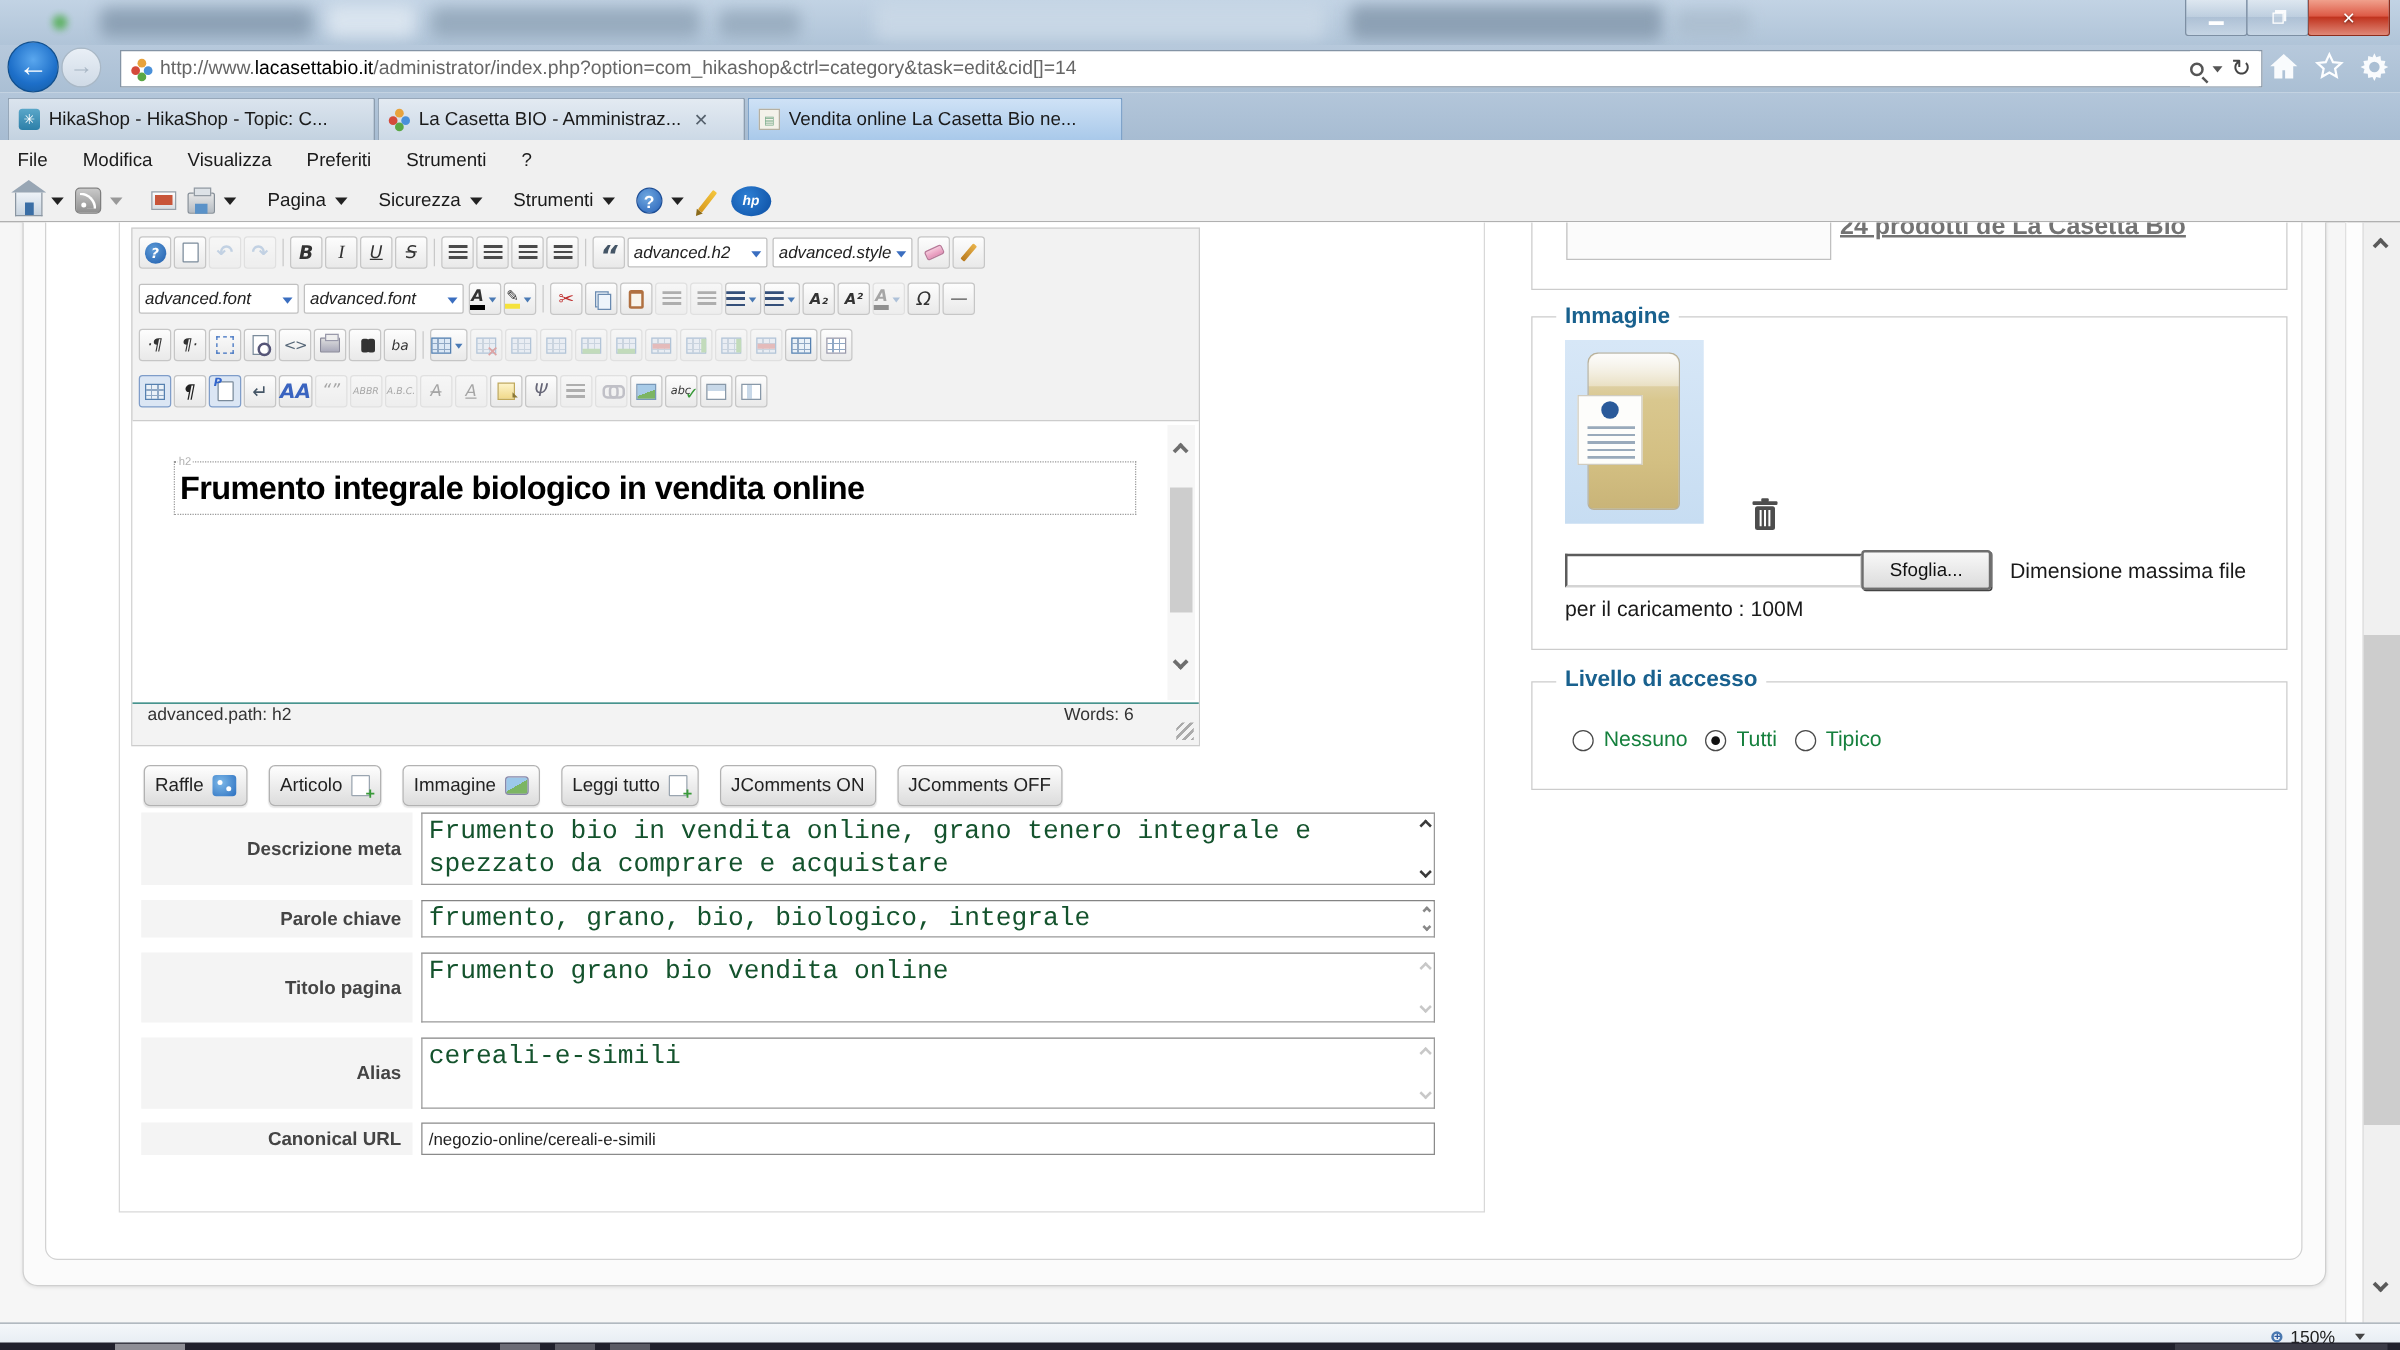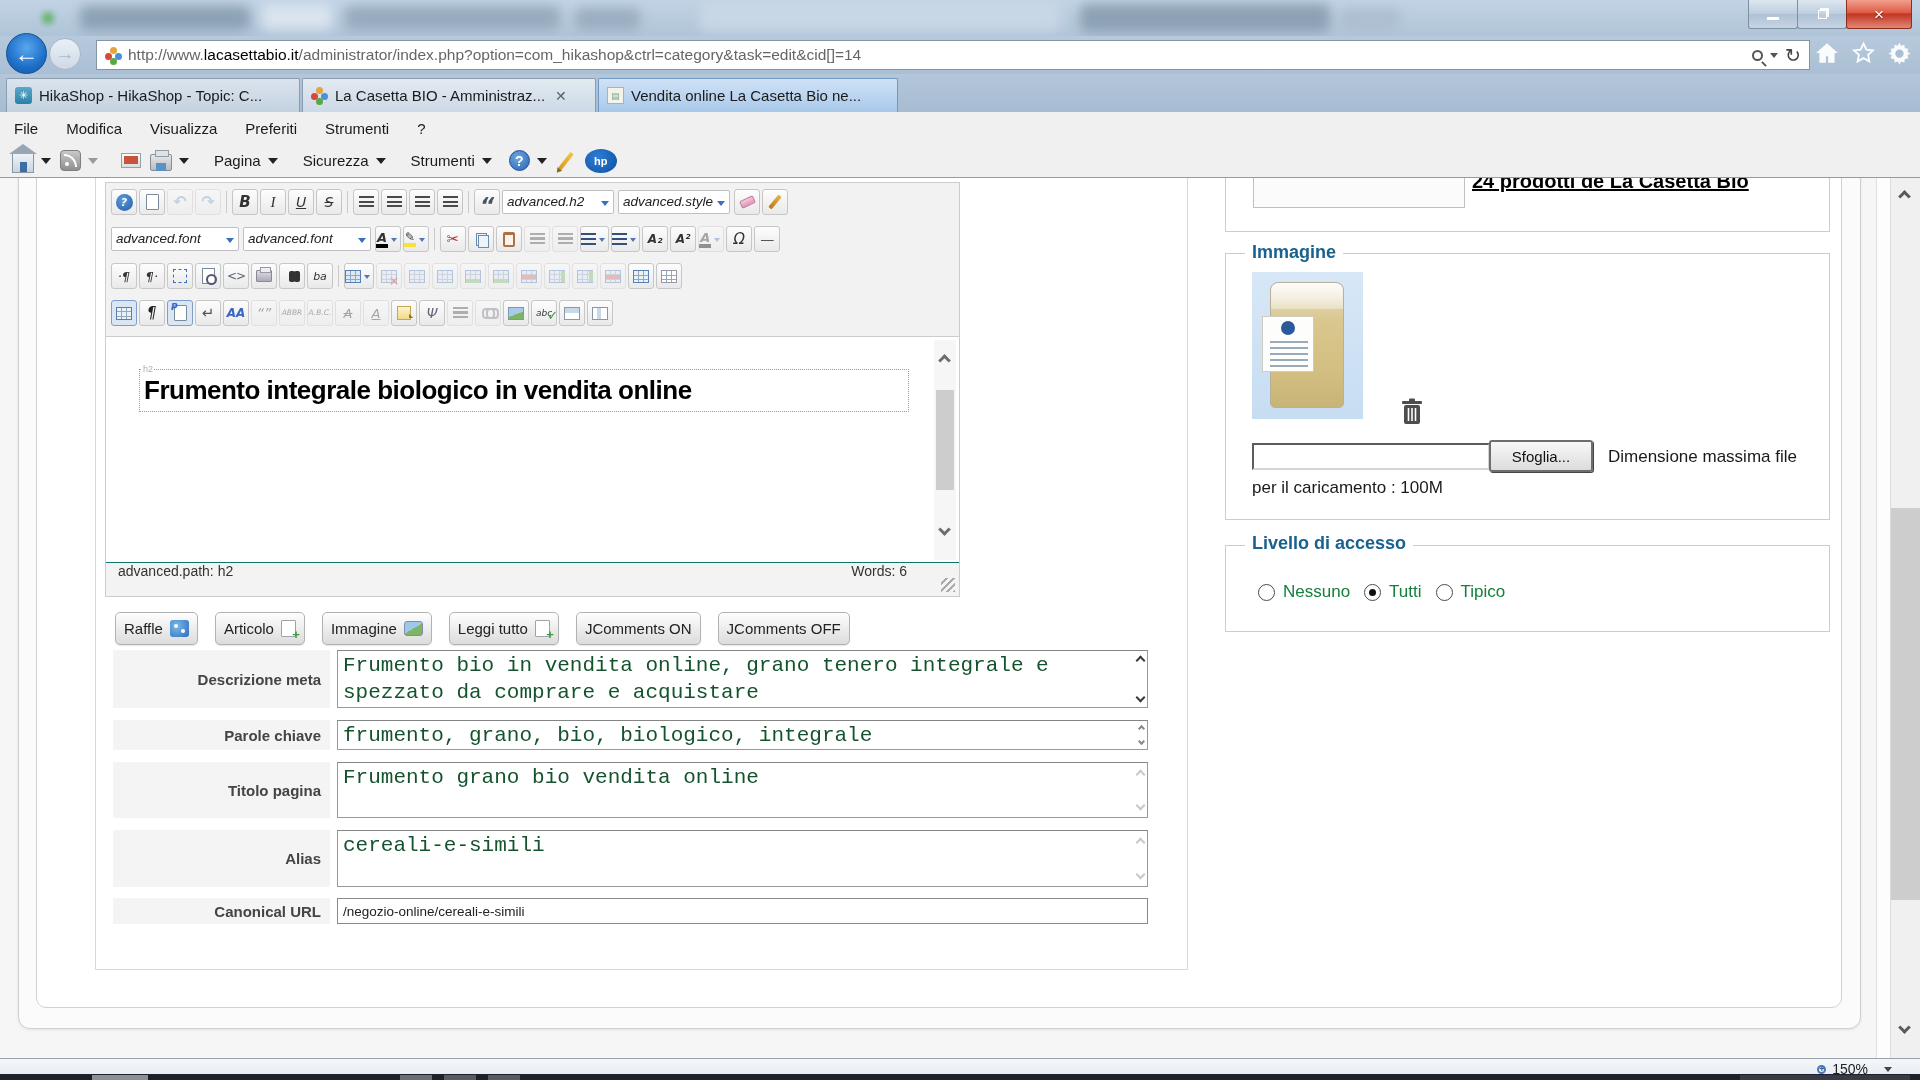--- a/index.html
+++ b/index.html
@@ -54,21 +54,21 @@
 .rss::before{content:"";position:absolute;left:4px;bottom:4px;width:4px;height:4px;border-radius:50%;background:#fff}
 .rss::after{content:"";position:absolute;left:3px;bottom:3px;width:11px;height:11px;border:2px solid #fff;border-left:none;border-bottom:none;border-radius:0 100% 0 0}
 .mailic{width:20px;height:15px;background:linear-gradient(#fdfdfd,#d8dde2);border:1px solid #97a0a9;position:relative}
 .mailic::after{content:"";position:absolute;left:2px;top:2px;width:14px;height:8px;background:#c8553a}
 .printic{width:22px;height:17px;background:linear-gradient(#e8e8e8,#b5bcc3);border:1px solid #858e97;border-radius:2px;position:relative;margin-top:4px}
 .printic::before{content:"";position:absolute;left:4px;top:-5px;width:12px;height:5px;background:#dde2e7;border:1px solid #939ba3}
 .printic::after{content:"";position:absolute;left:5px;top:8px;width:10px;height:8px;background:#5a92c8}
 .helpc{width:21px;height:21px;border-radius:50%;background:radial-gradient(circle at 40% 35%,#6fa8e0,#2862b8);color:#fff;font-size:14px;font-weight:bold;display:flex;align-items:center;justify-content:center;border:1px solid #1d4e96}
 .penic{width:4px;height:20px;background:linear-gradient(#f4c53c,#d89a20);transform:rotate(38deg);border-radius:1px;position:relative;margin:0 8px}
 .penic::after{content:"";position:absolute;bottom:-5px;left:-1px;width:0;height:0;border-left:3px solid transparent;border-right:3px solid transparent;border-top:5px solid #8a6a1a}
-.hpic{width:32px;height:24px;border-radius:50%;background:radial-gradient(circle at 40% 35%,#2d7fd4,#0c4ea2);color:#fff;font-weight:bold;font-size:11px;display:flex;align-items:center;justify-content:center}
+.hpic{width:32px;height:24px;border-radius:50%;background:radial-gradient(circle at 40% 35%,#2d7fd4,#0c4ea2);color:#fff;font-style:italic;font-weight:bold;font-size:11px;display:flex;align-items:center;justify-content:center}
 
 #vp{position:absolute;left:0;top:178px;width:1878px;height:880px;background:#f6f6f6;overflow:hidden}
 #panelA{position:absolute;left:18px;top:-30px;width:1843px;height:881px;background:#fbfbfb;border:1px solid #cfcfcf;border-radius:12px;box-shadow:0 1px 3px rgba(0,0,0,.08)}
 #panelB{position:absolute;left:36px;top:-22px;width:1806px;height:852px;background:#fff;border:1px solid #d2d2d2;border-radius:10px}
 #formbox{position:absolute;left:95px;top:-10px;width:1093px;height:802px;background:#fff;border:1px solid #d8d8d8}
 
 #edwrap{position:absolute;left:105px;top:4px;width:855px;border:1px solid #cccccc;background:#f2f2f2}
 #toolbar{padding:5px 4px 4px 5px}
 .trow{display:flex;align-items:center;height:28px;margin-bottom:9px}
 .trow:last-child{margin-bottom:5px}
@@ -121,21 +121,21 @@
 .tg.tbl{width:16px;height:13px;border:1px solid #5580b0;background-color:#dce8f5;background-image:repeating-linear-gradient(to right,transparent 0 4px,#8fa8c5 4px 5px),repeating-linear-gradient(to bottom,transparent 0 3.5px,#8fa8c5 3.5px 4.5px);position:relative}
 .tg.tbl.tx::after{content:"×";position:absolute;right:-3px;bottom:-5px;color:#c03030;font-size:12px;font-weight:bold}
 .tg.tbl.ag::after{content:"";position:absolute;left:0;bottom:-1px;width:100%;height:4px;background:#7cba6a}
 .tg.tbl.ar::after{content:"";position:absolute;left:0;top:4px;width:100%;height:4px;background:#d06a6a}
 .tg.tbl.ag2::after{content:"";position:absolute;right:-1px;top:0;width:4px;height:100%;background:#7cba6a}
 .tg.tbl.tb2{background-color:#eaf1f8}
 .tg.tbl.tb3{background-color:#fff;border-color:#99a}
 .tg.pil{font-size:15px;color:#222}
 .tg.pgi.pp::after{content:"P";position:absolute;left:3px;top:2px;font-size:9px;color:#36c;font-weight:bold}
 .tg.ret{font-size:15px;color:#456}
-.tg.aa{font-size:12px;font-weight:bold;color:#3a64c0}
+.tg.aa{font-size:16px;font-weight:bold;color:#3a64c0}
 .tg.qt2{font-size:14px}
 .tg.tiny{font-size:7.5px;letter-spacing:0}
 .tg.sA{text-decoration:line-through;font-size:13px}
 .tg.uA{text-decoration:underline;font-size:13px}
 .tg.note{width:14px;height:14px;background:linear-gradient(#fdf3c8,#f0d98a);border:1px solid #c0a858;position:relative}
 .tg.note::after{content:"";position:absolute;right:-2px;bottom:-2px;border:3px solid transparent;border-top-color:#8a7838;transform:rotate(45deg)}
 .tg.anch{font-size:14px;color:#667}
 .tg.chain{width:16px;height:8px;position:relative}
 .tg.chain::before,.tg.chain::after{content:"";position:absolute;width:9px;height:7px;border:2px solid #778;border-radius:4px}
 .tg.chain::after{left:6px}
@@ -187,21 +187,21 @@
 .baglabel::before{content:"";position:absolute;left:18px;top:4px;width:14px;height:14px;border-radius:50%;background:#2a5a9a}
 .baglabel::after{content:"";position:absolute;left:7px;top:24px;width:38px;height:26px;background:repeating-linear-gradient(to bottom,#9ab 0 2px,transparent 2px 6px)}
 #trash{position:absolute;left:1400px;top:220px}
 #filebox{position:absolute;left:1252px;top:265px;width:238px;height:27px;background:#fff;border-top:2px solid #5c5c5c;border-left:2px solid #5c5c5c;border-bottom:2px solid #d4d4d4;border-right:2px solid #d4d4d4}
 #sfoglia{position:absolute;left:1489px;top:262px;width:104px;height:32px;border:2px solid #6e6e6e;border-radius:3px;background:linear-gradient(#f8f8f8,#dcdcdc);font-size:15px;color:#111;display:flex;align-items:center;justify-content:center;box-shadow:1px 1px 0 #444}
 #dimtext{position:absolute;left:1608px;top:269px;font-size:17px;color:#1a1a1a}
 #notetext{position:absolute;left:1252px;top:300px;font-size:17px;color:#1a1a1a}
 
 #minibox{position:absolute;left:1225px;top:-40px;width:605px;height:94px;border:1px solid #ccc;background:#fff}
 #miniinput{position:absolute;left:1253px;top:-14px;width:212px;height:44px;background:#fbfbfb;border:1px solid #c0c0c0}
-#clipped{position:absolute;left:1472px;top:-16px;font-size:20px;font-weight:bold;color:#000000;line-height:38px;text-decoration:underline;white-space:nowrap}
+#clipped{position:absolute;left:1472px;top:-16px;font-size:20px;font-weight:bold;color:#737373;line-height:38px;text-decoration:underline;white-space:nowrap}
 
 .radiorow{position:absolute;top:404px;display:flex;align-items:center}
 .radio{width:17px;height:17px;border-radius:50%;border:1px solid #4a4a4a;background:#fff;position:relative;flex:0 0 auto}
 .radio.sel::after{content:"";position:absolute;left:4px;top:4px;width:7px;height:7px;border-radius:50%;background:#111}
 .rlabel{font-size:17px;color:#15803d;margin:0 14px 0 8px}
 
 #joomla{position:absolute;left:0;top:858px;width:1900px;text-align:center;font-size:13.5px;color:#333}
 
 #mainsb{position:absolute;right:0;top:178px;width:30px;height:880px;background:#f0f0f0;border-left:1px solid #dcdcdc}
 #mainsb .chev{border-color:#5a5a5a}

